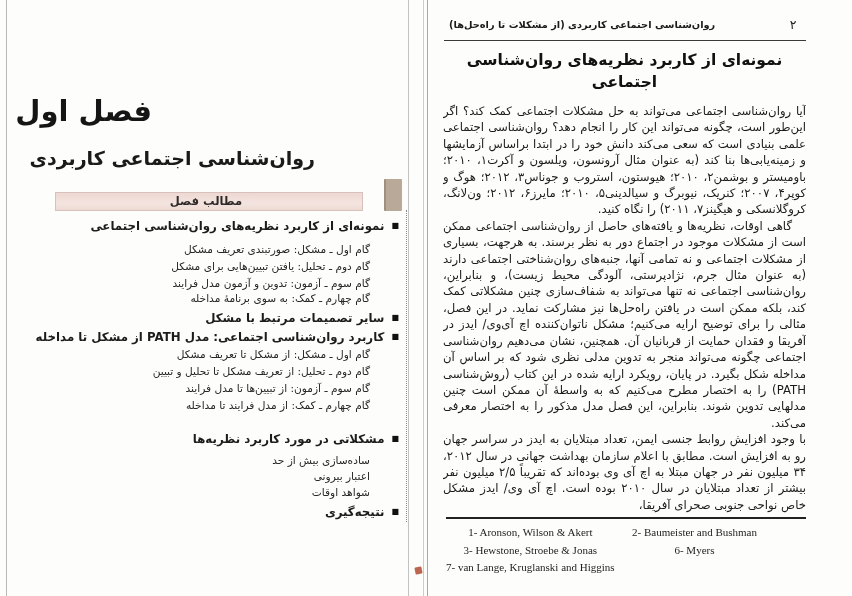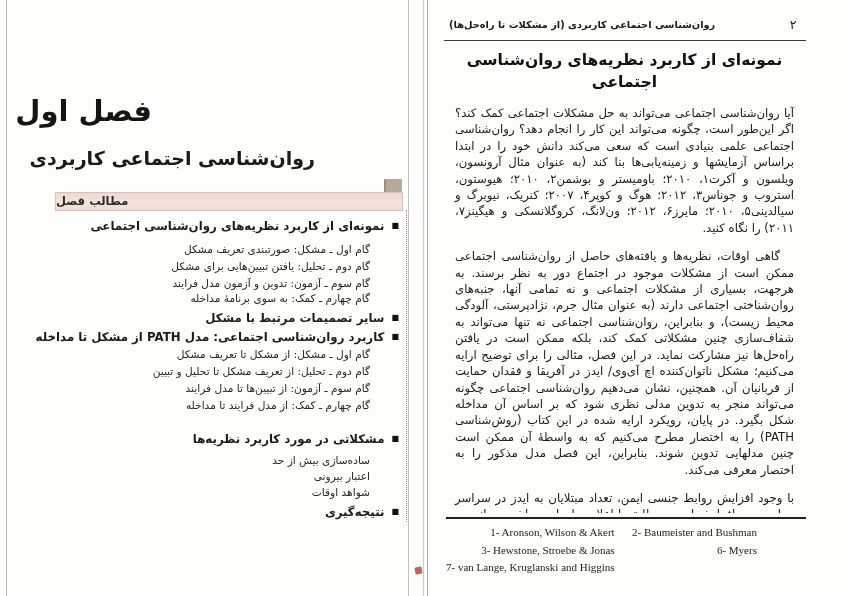--- a/index.html
+++ b/index.html
@@ -18,48 +18,48 @@
   .vl-gutter-b{left:427px;background:#a7a7a7;}
   .dotted-edge{position:absolute;left:406px;top:210px;height:312px;width:0;
     border-left:1px dotted #8a8a8a;}
 
   
   #left-page{position:absolute;left:8px;top:0;width:400px;height:596px;}
   .chapter-label{position:absolute;top:94px;right:256px;font-size:29px;font-weight:bold;
     color:#151515;direction:rtl;white-space:nowrap;letter-spacing:0;}
   .chapter-title{position:absolute;top:147px;right:93px;font-size:19px;font-weight:bold;
     color:#1a1a1a;direction:rtl;white-space:nowrap;}
-  .contents-bar{position:absolute;left:47px;top:192px;width:348px;height:19px;
+  .contents-bar{position:absolute;left:47px;top:192px;width:308px;height:19px;
     background:linear-gradient(180deg,#eed8d3,#f4e4df 60%,#eedad4);
     border:1px solid #d8c1ba;box-sizing:border-box;
-    direction:rtl;text-align:left;padding:1px 6px 16px 0;
+    direction:rtl;text-align:center;padding:1px 6px 16px 0;
     font-size:11.5px;font-weight:bold;color:#2e2a28;}
   .toc-item{position:absolute;direction:rtl;text-align:right;white-space:nowrap;color:#1c1c1c;}
   .toc-main{right:9px;font-size:11.8px;font-weight:bold;display:flex;direction:rtl;
     align-items:center;gap:7px;}
   .toc-sub{right:38px;font-size:10.6px;color:#262626;}
   .bullet{font-size:8px;line-height:8px;color:#111;}
 
   
   #right-page{position:absolute;left:429px;top:0;width:423px;height:432px;direction:rtl;}
   .running-header{position:absolute;left:20px;top:19px;font-size:9.8px;font-weight:bold;
     color:#1a1a1a;direction:rtl;white-space:nowrap;}
   .page-number{position:absolute;left:356px;top:17px;width:16px;text-align:center;
     font-size:12.5px;color:#1a1a1a;}
   .header-rule{position:absolute;left:15px;top:40px;width:362px;height:1px;background:#3a3a3a;}
   .flow{position:absolute;left:14px;top:49px;width:363px;height:464px;overflow:hidden;
     direction:rtl;}
   .section-title{font-size:15.5px;font-weight:bold;text-align:center;color:#111;
     margin:0 0 10px 0;line-height:22px;}
-  .flow p{font-size:11.7px;line-height:16.4px;text-align:justify;margin:12px;color:#1b1b1b;}
+  .flow p{font-size:11.7px;line-height:16.4px;text-align:justify;margin:0;color:#1b1b1b;}
   .indent{text-indent:14px;}
   .subheading{font-size:13.2px;font-weight:bold;text-align:right;color:#111;
     margin:9px 0 5px 0;line-height:18px;}
   .footnote-rule{position:absolute;left:17px;top:517px;width:360px;height:2px;background:#222;}
-  .fn-col{position:absolute;top:524px;direction:ltr;text-align:right;
+  .fn-col{position:absolute;top:524px;direction:ltr;text-align:center;
     font-family:"Liberation Serif",serif;font-size:11px;color:#1d1d1d;}
   .fn-col div{line-height:17.6px;white-space:nowrap;}
   #fn-col1{left:17px;}
   #fn-col2{left:203px;}
 
   
   .smudge{position:absolute;left:384px;top:179px;width:16px;height:32px;
     background:#ad9b87;border-left:2px solid #8f7d69;opacity:.85;border-radius:1px;}
   .red-speck{position:absolute;left:415px;top:567px;width:7px;height:7px;
     background:#b14a33;border-radius:1px;transform:rotate(-12deg);opacity:.85;}

